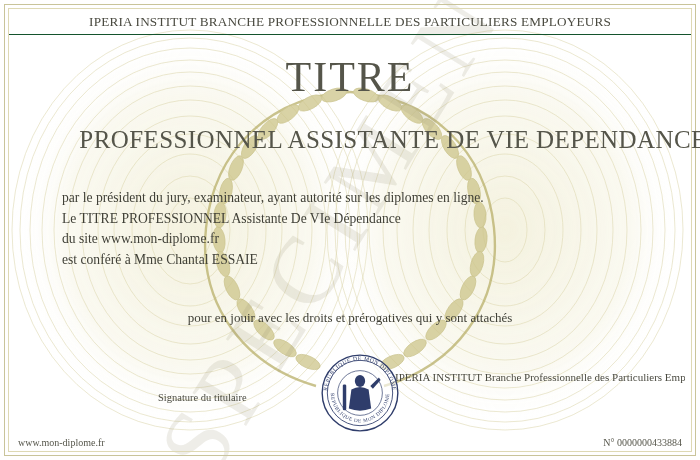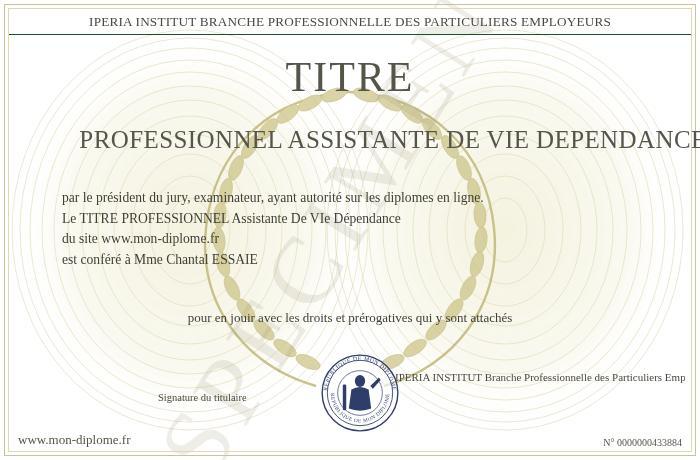--- a/index.html
+++ b/index.html
@@ -122,21 +122,21 @@
     left: 317px;
     top: 350px;
     width: 86px;
     height: 86px;
   }
   
   .footer-left {
     position: absolute;
     left: 18px;
     bottom: 12px;
-    font-size: 13px;
+    font-size: 10px;
     color: #55554a;
   }
   .footer-right {
     position: absolute;
     right: 18px;
     bottom: 12px;
     font-size: 10px;
     color: #55554a;
   }
   

